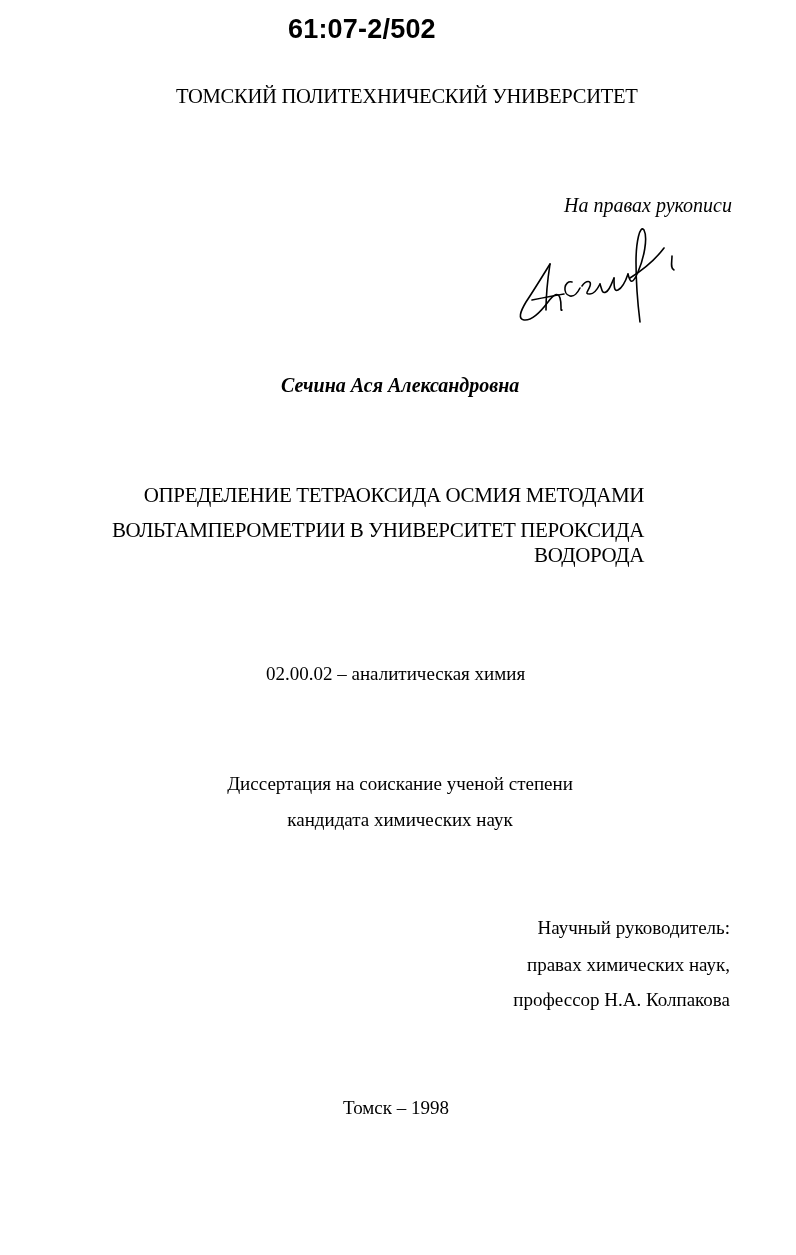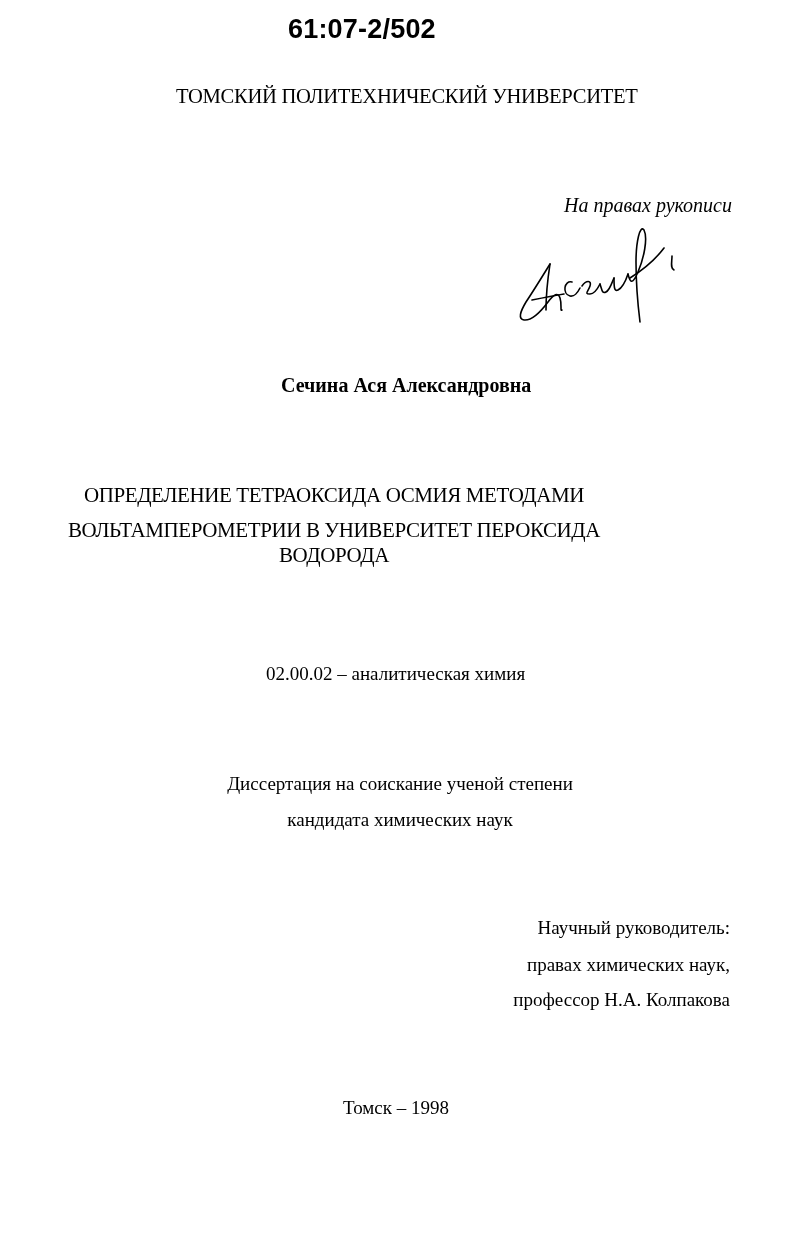--- a/index.html
+++ b/index.html
@@ -9,21 +9,21 @@
     }
     body {
       width: 796px;
       height: 1255px;
       position: relative;
       overflow: hidden;
       color: #000;
       font-family: "Liberation Serif", "DejaVu Serif", serif;
     }
     .abs { position: absolute; }
-    .center { left: 16px; width: 636px; text-align: center; }
+    .center { left: 8px; width: 636px; text-align: right; }
     .archive-code {
       font-family: "Liberation Sans", "DejaVu Sans", sans-serif;
       font-weight: bold;
       font-size: 27px;
       top: 14px;
       left: 288px;
       letter-spacing: 0.2px;
     }
     .university {
       top: 84px;
@@ -43,20 +43,21 @@
     .signature {
       top: 222px;
       left: 512px;
       width: 180px;
       height: 112px;
     }
     .author {
       top: 374px;
       left: 281px;
       font-size: 20px;
+      font-style: italic;
       font-weight: bold;
     }
     .title-line {
       font-size: 21px;
       letter-spacing: -0.4px;
     }
     .title-1 { top: 483px; }
     .title-2 { top: 518px; }
     .specialty {
       top: 663px;

